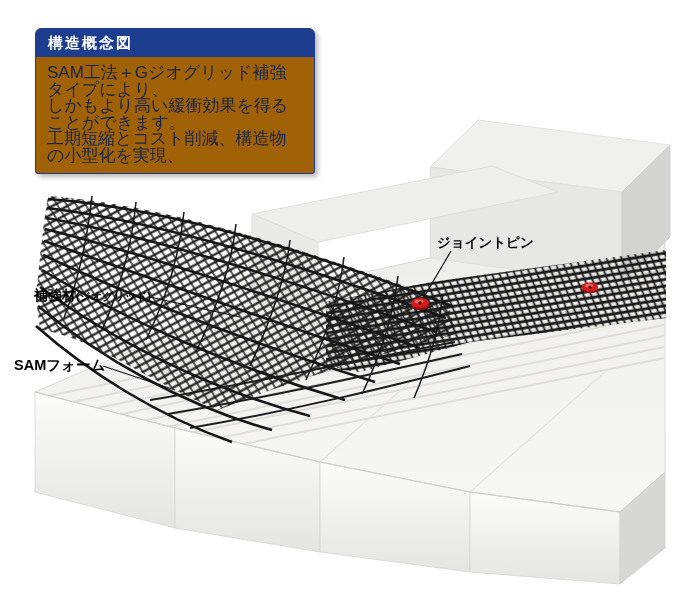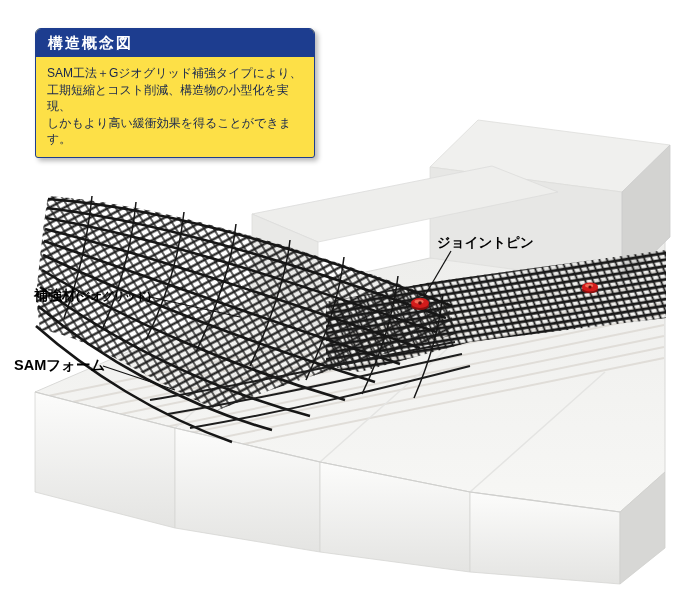--- a/index.html
+++ b/index.html
@@ -1,24 +1,24 @@
 <!DOCTYPE html>
 <html><head>
 <meta charset="utf-8">
 <style>
   html,body{margin:0;padding:0;background:#ffffff;}
   .canvas{position:relative;width:678px;height:600px;background:#ffffff;overflow:hidden;
           font-family:"Liberation Sans","DejaVu Sans",sans-serif;}
   .diagram-svg{position:absolute;left:0;top:0;}
-  .info-box{position:absolute;left:35px;top:28px;width:278px;background:#fde047;
+  .info-box{position:absolute;left:35px;top:28px;width:278px;background:#a16207;
             border:1px solid #1d3d8f;border-radius:6px 6px 3px 3px;
             box-shadow:3px 3px 5px rgba(0,0,0,.28);z-index:2;}
   .info-header{background:#1d3d8f;color:#ffffff;font-weight:bold;font-size:15px;
                letter-spacing:2px;padding:5px 12px 4px;border-radius:5px 5px 0 0;}
-  .info-body{padding:8px 11px 9px;font-size:12px;line-height:16.5px;color:#16254e;}
+  .info-body{padding:8px 11px 9px;font-size:17px;line-height:16.5px;color:#16254e;}
   .lbl{font-weight:bold;fill:#000000;}
 </style>
 </head>
 <body>
 
 <div class="canvas">
 
   <svg class="diagram-svg" width="678" height="600" viewBox="0 0 678 600">
     <defs>
       <linearGradient id="gFace" x1="0" y1="0" x2="0" y2="1">
@@ -140,18 +140,18 @@
     <text class="lbl" x="34" y="300">
       <tspan font-size="14">補強材</tspan><tspan font-size="11">(ジオグリッド)</tspan>
     </text>
     <text class="lbl" x="14" y="370" font-size="14.5">SAMフォーム</text>
   </svg>
 
   <div class="info-box">
     <div class="info-header">構造概念図</div>
     <div class="info-body">
       <div>SAM工法＋Gジオグリッド補強タイプにより、</div>
+      <div>しかもより高い緩衝効果を得ることができます。</div>
       <div>工期短縮とコスト削減、構造物の小型化を実現、</div>
-      <div>しかもより高い緩衝効果を得ることができます。</div>
     </div>
   </div>
 
 </div>
 
 </body></html>

